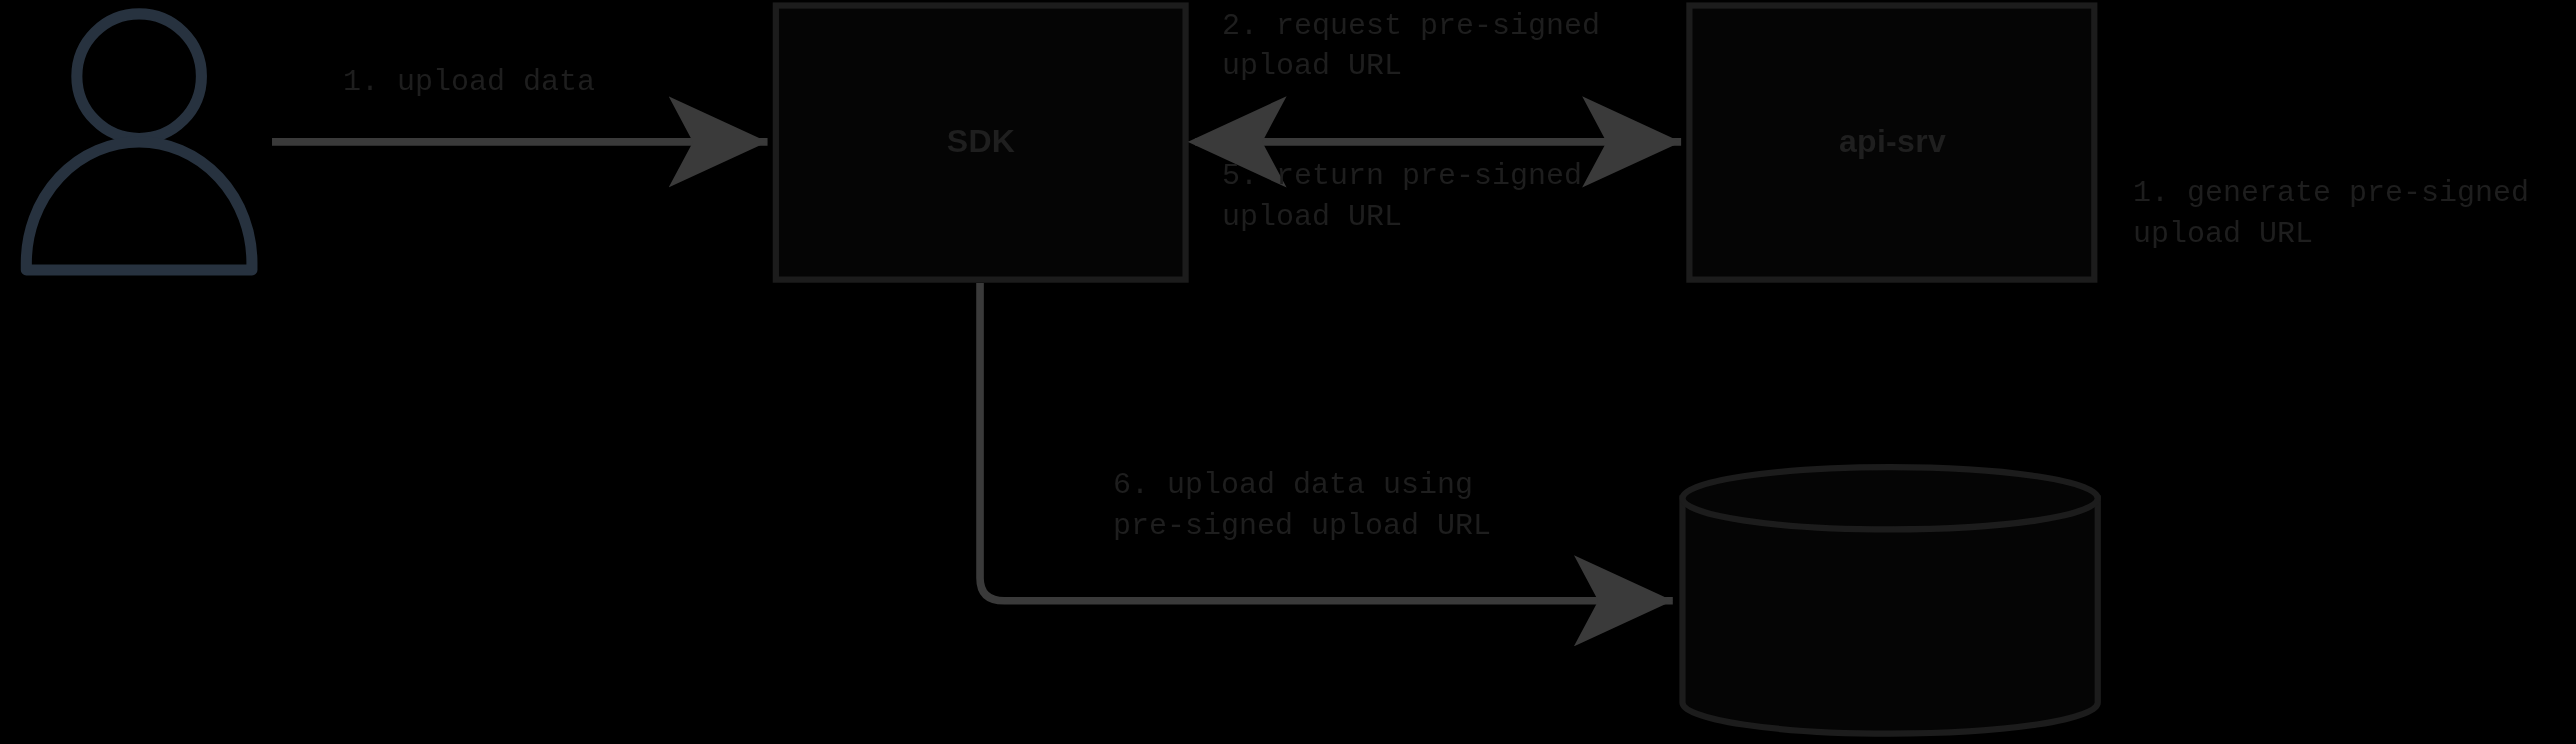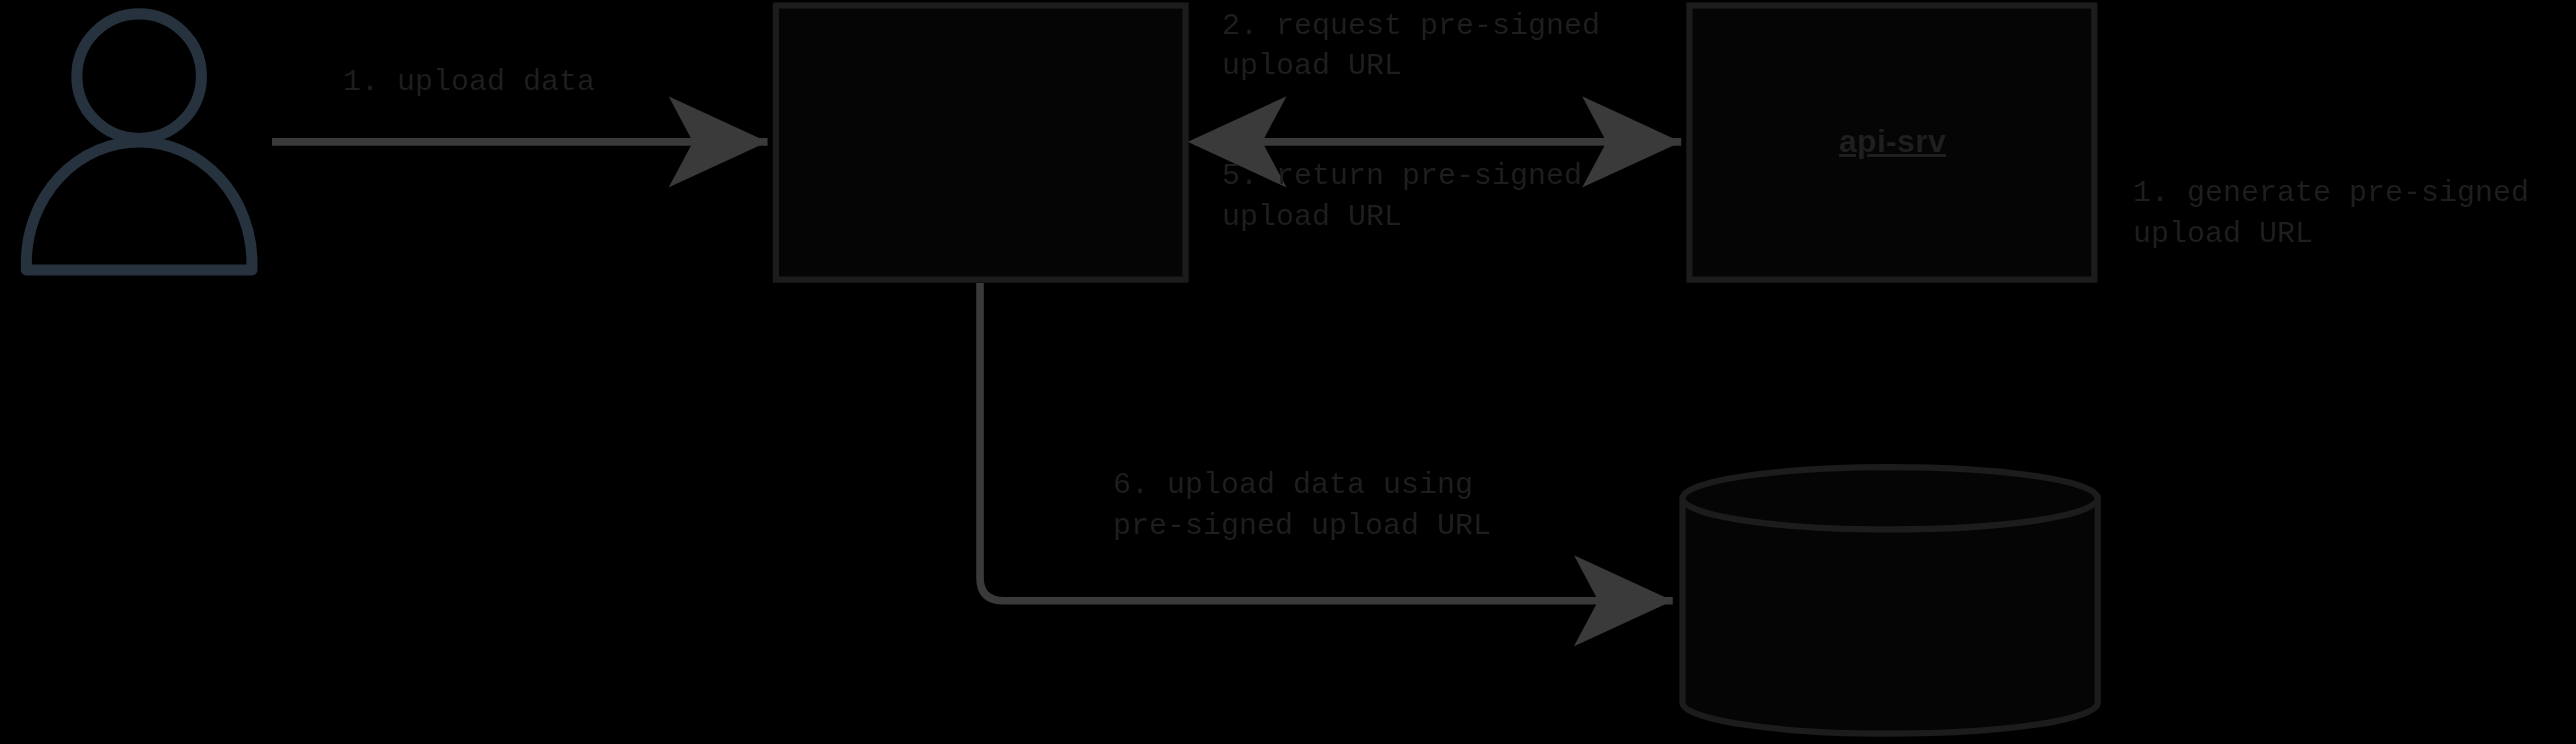--- a/index.html
+++ b/index.html
@@ -78,22 +78,23 @@
     </g>
 
     <line x1="392" y1="205" x2="1108" y2="205" stroke="#3a3a3a" stroke-width="11" marker-end="url(#arrowEnd)"></line>
 
     <line x1="1726" y1="205" x2="2428" y2="205" stroke="#3a3a3a" stroke-width="11" marker-start="url(#arrowStart)" marker-end="url(#arrowEnd)"></line>
 
     <path d="M 1415 409 L 1415 835 Q 1415 868 1450 868 L 2416 868" fill="none" stroke="#3a3a3a" stroke-width="11" stroke-linecap="butt" marker-end="url(#arrowEnd)"></path>
 
   </svg>
 
+  <div class="node-label" style="left:776px; top:125px; width:410px;">SDK</div>
 
-  <div class="node-label" style="left:1690px; top:125px; width:405px;text-decoration:underline;">api-srv</div>
+  <div class="node-label" style="left:1690px; top:125px; width:405px;">api-srv</div>
 
 
   <div class="edge-label" style="left:343px; top:62px;">1. upload data</div>
 
   <div class="edge-label" style="left:1222px; top:5.5px;">2. request pre-signed
 upload URL</div>
 
   <div class="edge-label" style="left:1222px; top:156px;">5. return pre-signed
 upload URL</div>
 

